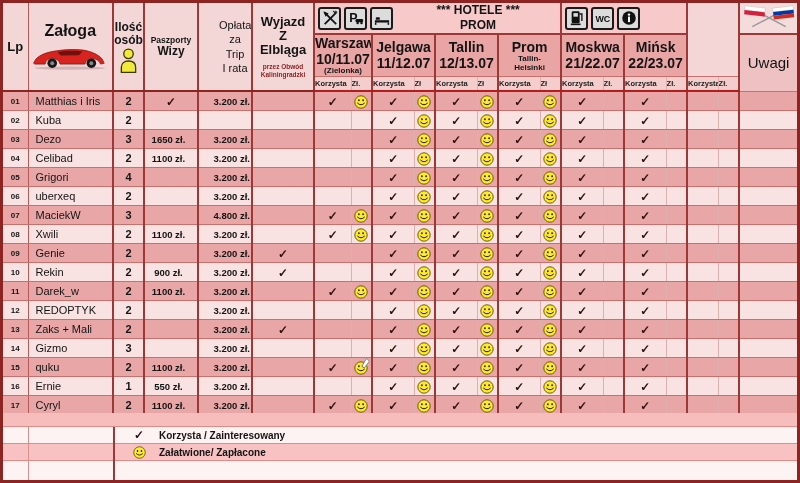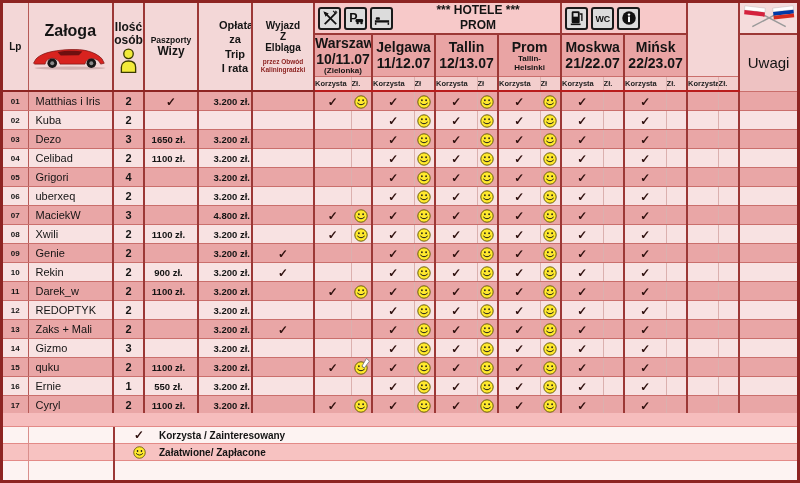--- a/index.html
+++ b/index.html
@@ -23,22 +23,22 @@
   .xcity{background:#f4d6d6;}
   .city-lg{font-size:14px;font-weight:bold;line-height:1.15;}
   .city-sm{font-size:8px;font-weight:bold;line-height:1.1;}
   .kz{background:#f3cecd;font-size:7.5px;font-weight:600;text-align:left;
       border-bottom:2px solid #b91c1c;color:#222;}
   .uwagi-h{background:#eec2c2;text-align:center;font-size:15px;font-weight:normal;
       border-bottom:1px solid #ca6f6c;}
   .h-main{font-size:16px;font-weight:bold;}
   .h-main2{font-size:12px;font-weight:bold;line-height:1.1;}
   .h-sm{font-size:8.5px;font-weight:bold;}
-  .h-fee{font-size:11px;font-weight:bold;line-height:1.3;padding-left:20px;}
-  .h-dep{font-size:10px;font-weight:bold;line-height:1.1;}
+  .h-fee{font-size:11px;font-weight:normal;line-height:1.3;padding-left:20px;}
+  .h-dep{font-size:13px;font-weight:bold;line-height:1.1;}
   .h-red{font-size:6.5px;font-weight:bold;color:#8d2422;line-height:1.25;}
   .dep-sub{margin-top:5px;}
   .iconrow{display:flex;align-items:center;height:100%;padding-left:3px;}
   .ibox{width:23px;height:23px;background:#dcdcdc;border:2px solid #1a1a1a;border-radius:3px;
         display:inline-flex;align-items:center;justify-content:center;margin-right:3px;flex:none;box-sizing:border-box;}
   .ibox svg{width:16px;height:16px;}
   .btitle{flex:1;text-align:center;font-size:12px;font-weight:bold;line-height:1.25;}
   .carimg{display:block;margin:2px auto 0;}
   .personimg{display:block;margin:1px auto 0;}
   
@@ -114,21 +114,21 @@
         <col style="width:21px">
       <col style="width:42px">
         <col style="width:21px">
       <col style="width:31px">
         <col style="width:21px">
       <col style="width:58px">
     </colgroup>
     <thead>
       <tr style="height:30px;">
         <th rowspan="3" class="hleft med">
-          <div style="font-size:10px;">Lp</div>
+          <div style="font-size:13px;">Lp</div>
         </th>
         <th rowspan="3" class="hleft sep">
           <div class="h-main">Załoga</div>
           <svg class="carimg" width="80" height="30" viewBox="0 0 90 32">
             <ellipse cx="45" cy="28.5" rx="40" ry="1.8" fill="rgba(60,10,10,0.18)"></ellipse>
             <path d="M4,23 L6.5,18.5 C11,13.5 19,10.5 30,9 C40,7.4 55,7 63,8.8 C71,10.5 77,13.8 81,18 L83.5,23 L79.5,24 C78,20 74.5,17.8 70,17.8 C65.5,17.8 62.6,20 61.8,24 L33.8,24 C33,20 29.3,17.4 25,17.4 C20.7,17.4 17.6,20 17,24 L5.5,24 Z" fill="#d8231f" stroke="#7a0f0f" stroke-width="0.8"></path>
             <path d="M31,10.3 C39,8.8 52,8.5 59,9.9 L55,14 L34.5,14.4 Z" fill="#6e1010"></path>
             <circle cx="25" cy="23" r="5.4" fill="#181818"></circle>
               <circle cx="25" cy="23" r="2.2" fill="#8a8a8a"></circle>
             <circle cx="69" cy="23" r="5.4" fill="#181818"></circle>

